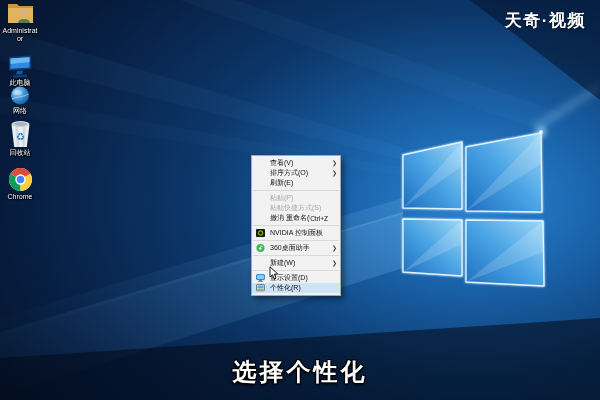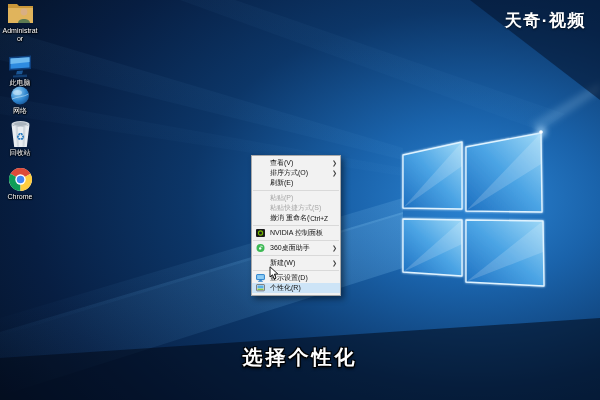--- a/index.html
+++ b/index.html
@@ -49,22 +49,22 @@
   .menu-item .shortcut{margin-left:auto;padding-right:8px;font-size:6.5px;}
   .menu-item .arrow{position:absolute;right:3px;top:0;line-height:10px;font-size:6px;color:#404040;}
   .menu-ico{position:absolute;left:4px;top:1px;width:9px;height:8px;}
   .menu-sep{height:1px;background:#d9d9d9;margin:2px 1px;}
 
   
   .cursor{position:absolute;left:269px;top:266px;width:10px;height:14px;z-index:7;}
 
   
   .subtitle{
-    position:absolute;left:0;right:0;top:344px;z-index:6;text-align:center;
-    font-size:20px;font-weight:bold;letter-spacing:3px;color:#ffffff;
+    position:absolute;left:0;right:0;top:356px;z-index:6;text-align:center;
+    font-size:24px;font-weight:bold;letter-spacing:3px;color:#ffffff;
     text-shadow:-1px -1px 0 #000,1px -1px 0 #000,-1px 1px 0 #000,1px 1px 0 #000,0 2px 3px #000;
   }
 </style>
 </head>
 <body>
 
 <div class="wallpaper">
   <svg width="600" height="400" viewBox="0 0 600 400">
     <defs>
       <radialGradient id="bgGlow" cx="0.79" cy="0.5" r="0.95">

